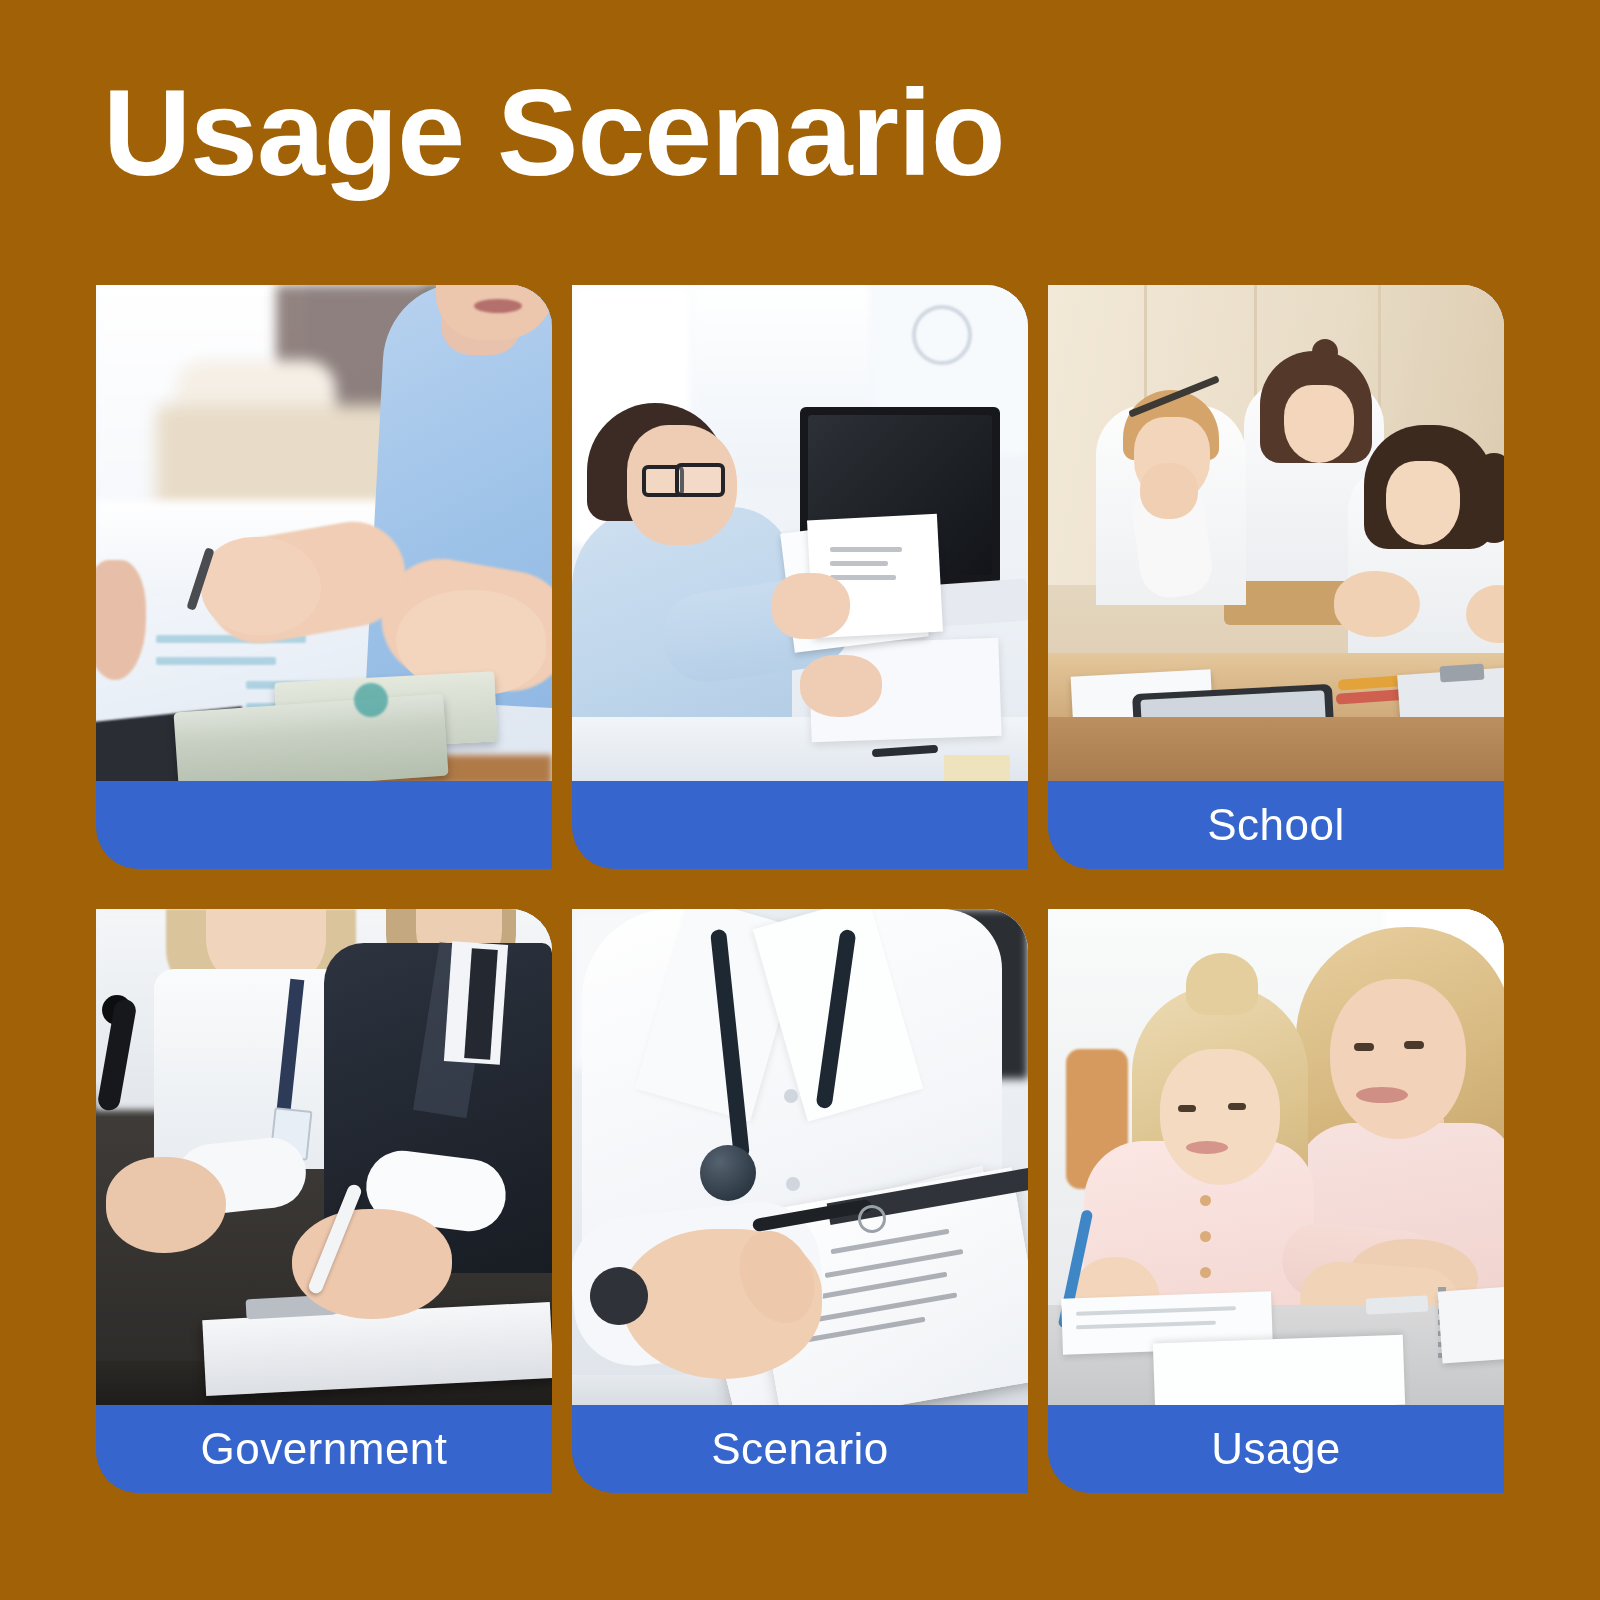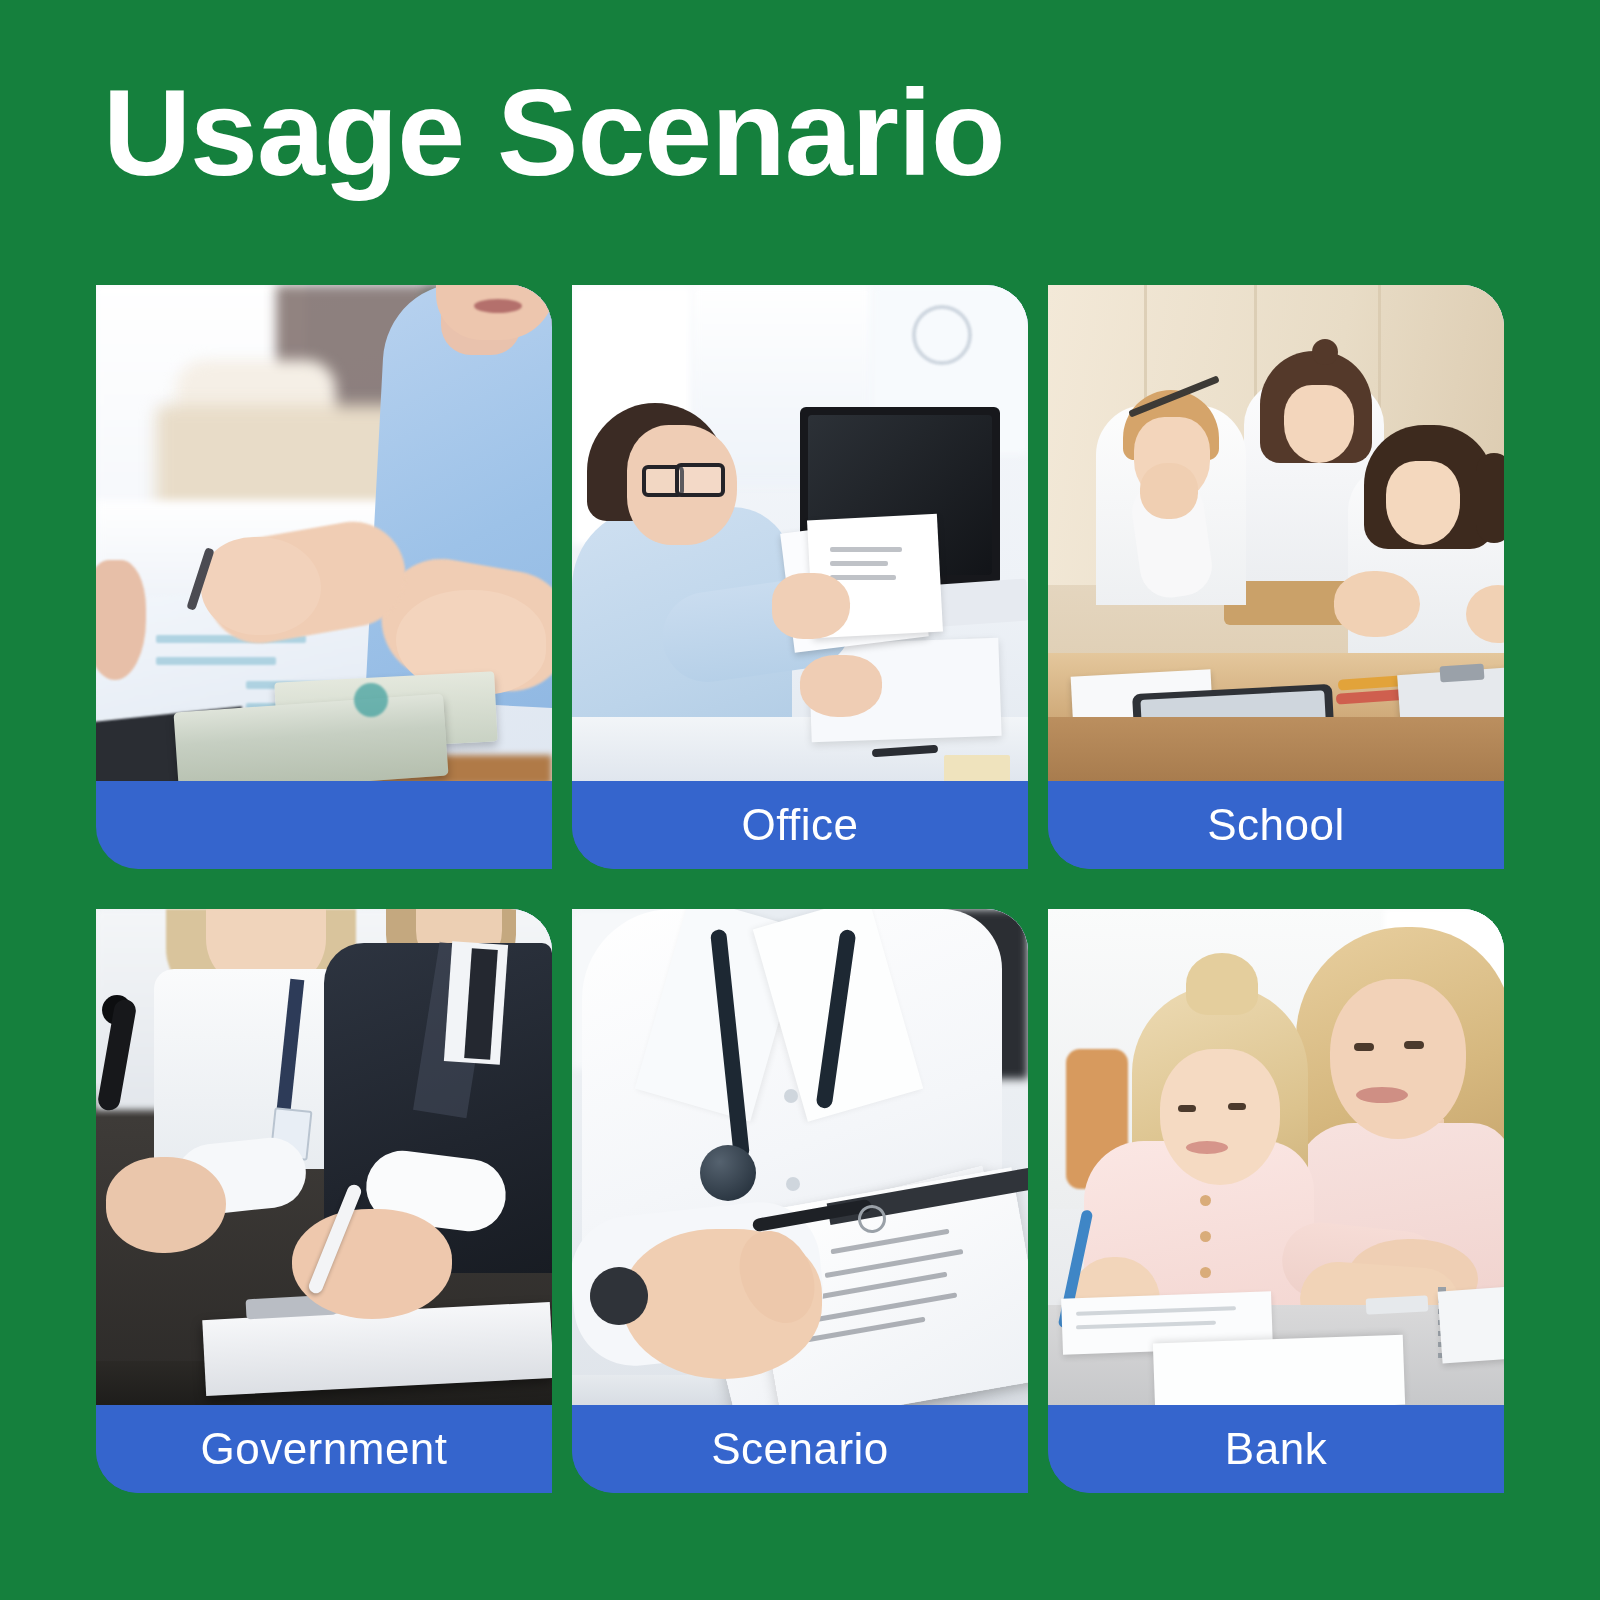--- a/index.html
+++ b/index.html
@@ -10,21 +10,21 @@
     width: 1600px;
     height: 1600px;
     overflow: hidden;
     font-family: "Liberation Sans", sans-serif;
   }
 
   .poster {
     position: relative;
     width: 1600px;
     height: 1600px;
-    background: #15803d;
+    background: #a16207;
     box-sizing: border-box;
   }
 
   .poster-title {
     position: absolute;
     left: 103px;
     top: 72px;
     font-size: 122px;
     font-weight: 700;
     letter-spacing: -1px;
@@ -472,21 +472,20 @@
           <div class="sh paperB"></div>
           <div class="sh ptxt" style="left:258px; top:262px; width:72px;"></div>
           <div class="sh ptxt" style="left:258px; top:276px; width:58px;"></div>
           <div class="sh ptxt" style="left:258px; top:290px; width:66px;"></div>
           <div class="sh hand1"></div>
           <div class="sh hand2"></div>
           <div class="sh pen"></div>
           <div class="sh sticky"></div>
         </div>
       </div>
-      <div class="card-label">Office</div>
     </div>
 
     <div class="card">
       <div class="card-photo">
         <div class="scene school">
           <div class="sh wallPnl"></div>
           <div class="sh pnlLn" style="left:96px; top:0;"></div>
           <div class="sh pnlLn" style="left:206px; top:0;"></div>
           <div class="sh pnlLn" style="left:330px; top:0;"></div>
           <div class="sh deskBk"></div>
@@ -615,17 +614,17 @@
           <div class="sh pen"></div>
           <div class="sh sheet"></div>
           <div class="sh sline" style="left:28px; top:400px; width:160px; transform:rotate(-2deg);"></div>
           <div class="sh sline" style="left:28px; top:414px; width:140px; transform:rotate(-2deg);"></div>
           <div class="sh eraser"></div>
           <div class="sh spiral"></div>
           <div class="sh notepad"></div>
           <div class="sh bookOpn"></div>
         </div>
       </div>
-      <div class="card-label">Bank</div>
+      <div class="card-label">Usage</div>
     </div>
 
   </div>
 </div>
 
 </body></html>

